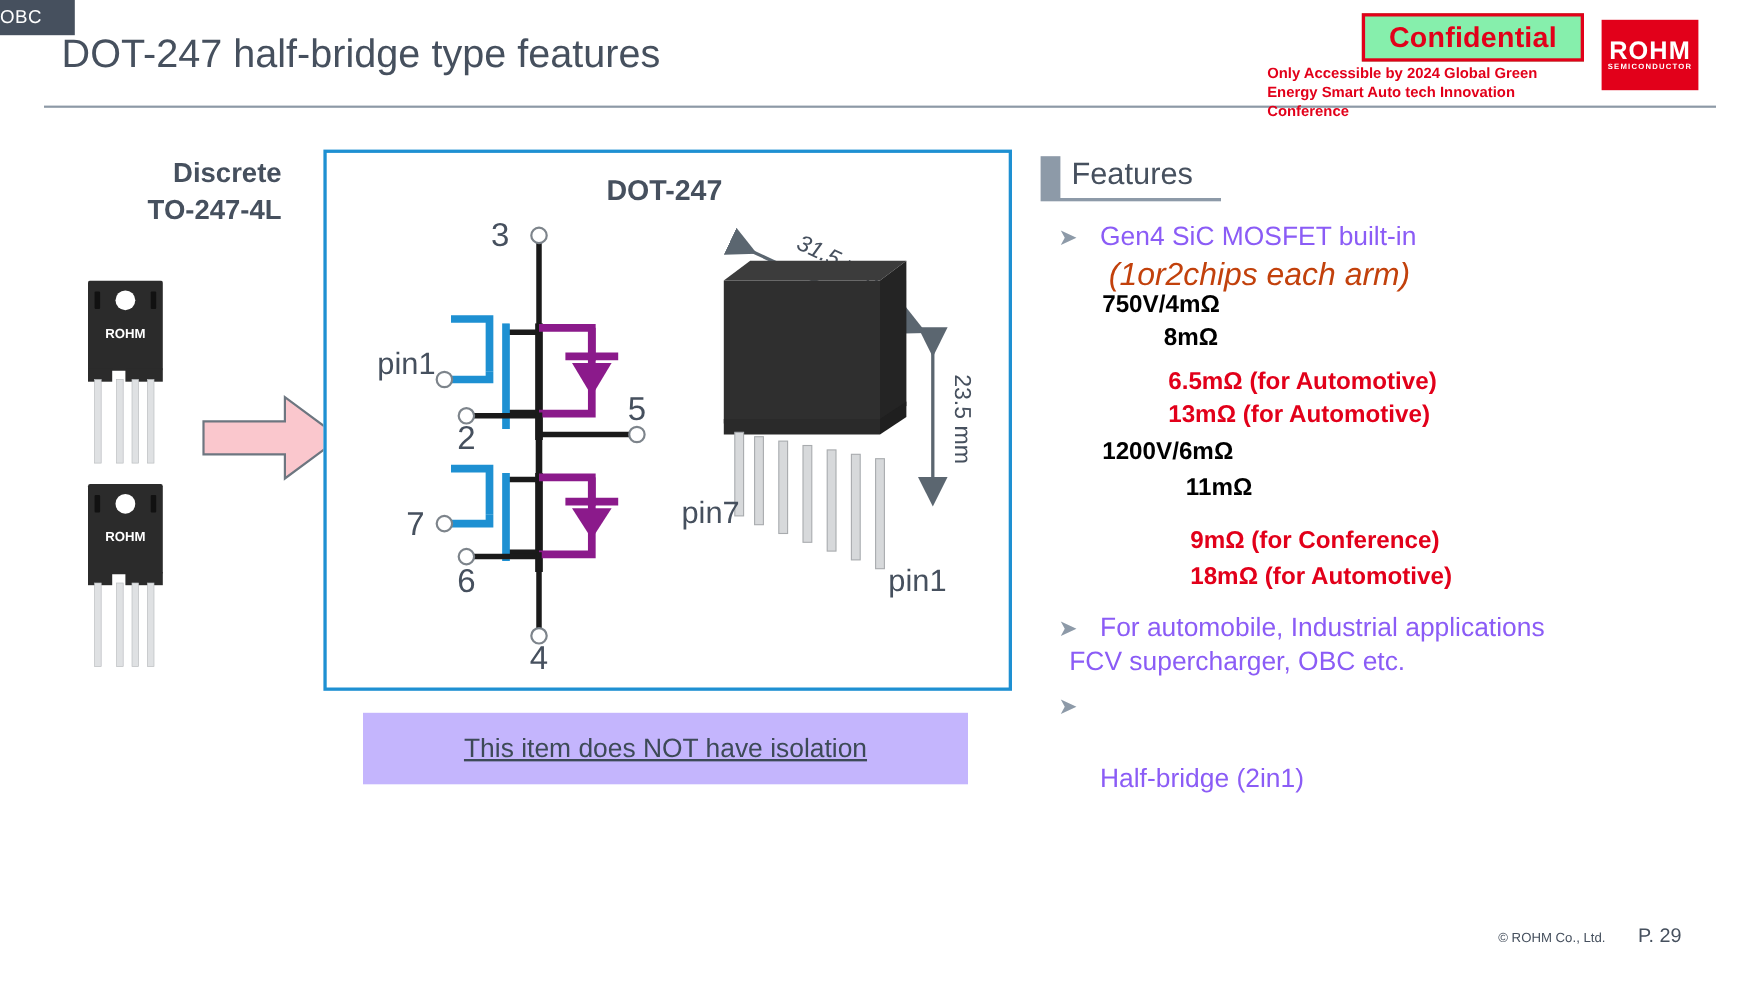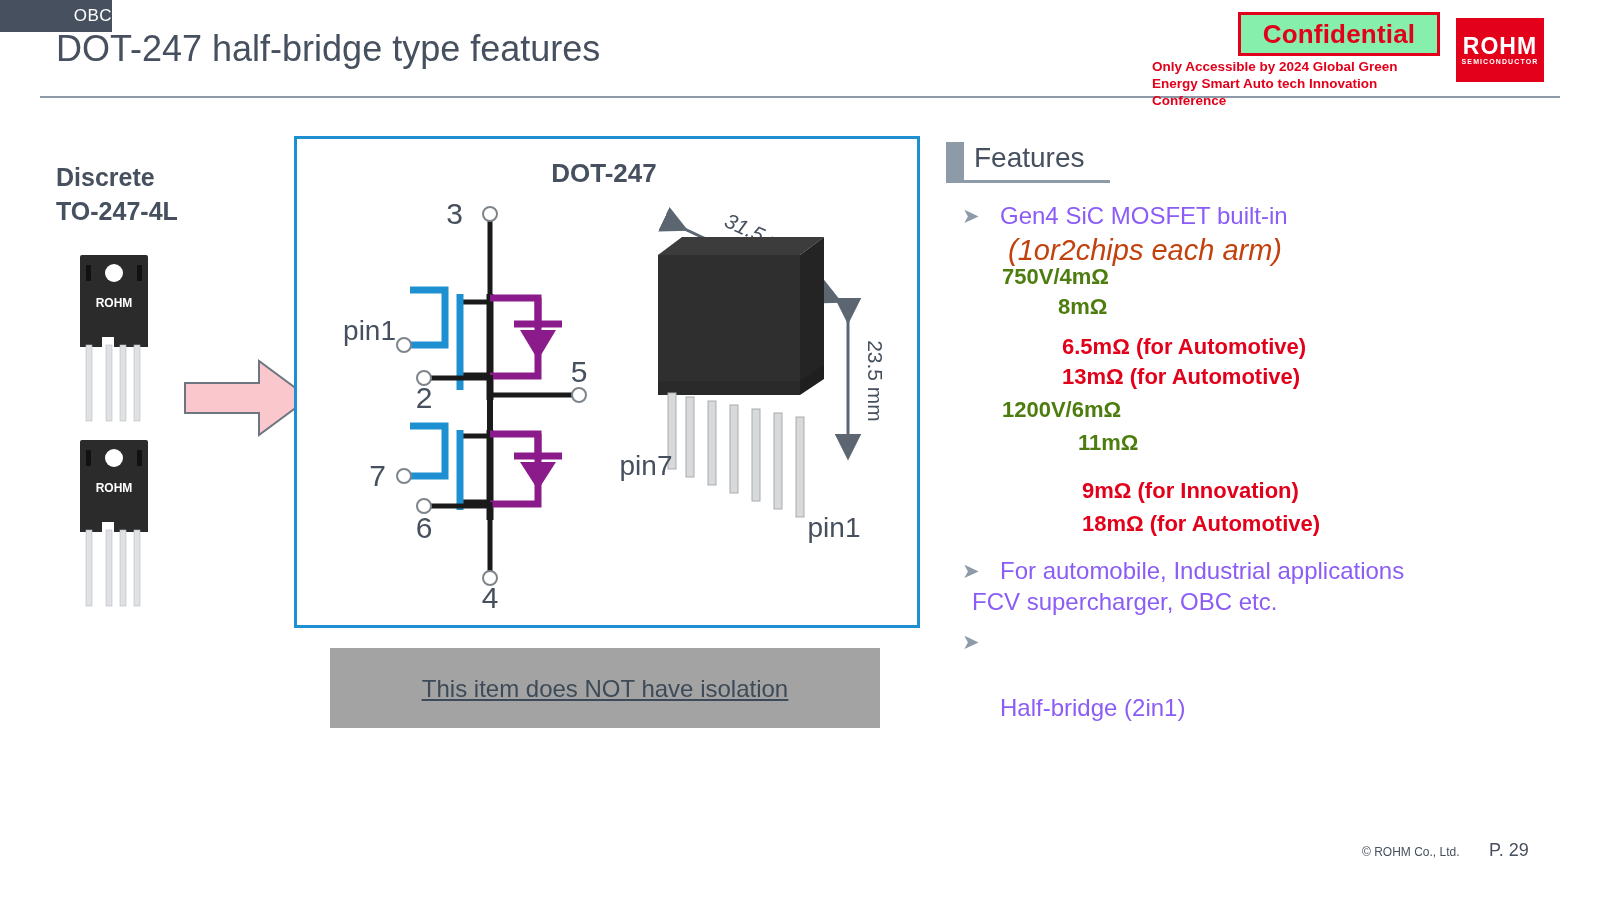--- a/index.html
+++ b/index.html
@@ -7,23 +7,22 @@
     width:1600px;height:900px;position:relative;overflow:hidden;
     background:#ffffff;
     font-family:"Liberation Sans", sans-serif;
     color:#3d4a57;
   }
   .abs{position:absolute;}
 
   
   #obc-tag{
     left:0;top:0;width:68px;height:32px;background:#46505e;
-    color:#ffffff;font-size:17px;line-height:32px;text-align:right;
+    color:#ffffff;font-size:17px;line-height:32px;text-align:left;
     letter-spacing:.5px;
-    padding-left:44px;
   }
   #page-title{
     left:56px;top:28px;font-size:36px;color:#46505e;white-space:nowrap;
   }
   #header-rule{
     left:40px;top:96px;width:1520px;height:2px;background:#8d99a6;
   }
   #confidential-box{
     left:1238px;top:12px;width:196px;height:38px;
     border:3px solid #e2001a;background:#86efac;
@@ -42,22 +41,22 @@
   }
   #rohm-logo .rl-main{
     color:#fff;font-size:23px;font-weight:bold;letter-spacing:1px;line-height:22px;
   }
   #rohm-logo .rl-sub{
     color:#fff;font-size:7px;font-weight:bold;letter-spacing:1.1px;margin-top:1px;
   }
 
   
   #discrete-label{
-    left:56px;top:140px;width:200px;text-align:left;
-    font-size:25px;font-weight:bold;color:#46505e;line-height:34px;margin-top:20px;
+    left:56px;top:140px;width:200px;text-align:right;
+    font-size:25px;font-weight:bold;color:#46505e;line-height:34px;
   }
   .to247{
     width:92px;height:170px;
   }
   #to247-a{left:68px;top:255px;}
   #to247-b{left:68px;top:440px;}
 
   #pink-arrow{left:183px;top:357px;width:128px;height:82px;}
 
   
@@ -67,42 +66,42 @@
   }
   #dot247-title{
     left:294px;top:158px;width:620px;text-align:center;
     font-size:26px;font-weight:bold;color:#46505e;
   }
   #schematic{left:300px;top:190px;}
   #package3d{left:620px;top:185px;}
 
   
   #pink-note{
-    left:330px;top:648px;width:550px;height:80px;background:#a3a3a3;
+    left:330px;top:648px;width:550px;height:65px;background:#c4b5fd;
     display:flex;align-items:center;justify-content:center;
   }
   #pink-note span{
     font-size:24px;color:#3d4a57;text-align:center;line-height:31px;
     text-decoration:underline;
   }
 
   
   #features-accent{left:946px;top:142px;width:18px;height:38px;background:#8d9aa8;}
   #features-title{
     left:974px;top:142px;font-size:28px;font-weight:normal;color:#46505e;
   }
   #features-underline{left:946px;top:180px;width:164px;height:3px;background:#8d9aa8;}
 
   .feat-line{position:absolute;white-space:nowrap;}
   .bullet{
     position:absolute;font-size:21px;color:#8d9aa8;
   }
   .f-normal{font-size:24px;color:#8b5cf6;}
   .f-italic{font-size:29px;color:#c2410c;font-style:italic;}
-  .f-bold{font-size:22px;font-weight:bold;color:#4d7c0f;}
+  .f-bold{font-size:22px;font-weight:bold;color:#000000;}
   .f-red{font-size:22px;font-weight:bold;color:#e2001a;}
 
   
   #footer-copy{
     left:1362px;top:845px;font-size:12px;color:#46505e;white-space:nowrap;
   }
   #footer-page{
     left:1489px;top:840px;font-size:18px;color:#46505e;white-space:nowrap;
   }
 </style>
@@ -271,21 +270,21 @@
 <div id="features-list">
     <div class="bullet" style="left: 962px; top: 204px;">➤</div>
     <div class="feat-line f-normal" style="left: 1000px; top: 202px;">Gen4 SiC MOSFET built-in</div>
     <div class="feat-line f-italic" style="left: 1008px; top: 234px;">(1or2chips each arm)</div>
     <div class="feat-line f-bold" style="left: 1002px; top: 264px;">750V/4mΩ</div>
     <div class="feat-line f-bold" style="left: 1058px; top: 294px;">8mΩ</div>
     <div class="feat-line f-red" style="left: 1062px; top: 334px;">6.5mΩ (for Automotive)</div>
     <div class="feat-line f-red" style="left: 1062px; top: 364px;">13mΩ (for Automotive)</div>
     <div class="feat-line f-bold" style="left: 1002px; top: 397px;">1200V/6mΩ</div>
     <div class="feat-line f-bold" style="left: 1078px; top: 430px;">11mΩ</div>
-    <div class="feat-line f-red" style="left: 1082px; top: 478px;">9mΩ (for Innovation)</div>
+    <div class="feat-line f-red" style="left: 1082px; top: 478px;">9mΩ (for Conference)</div>
     <div class="feat-line f-red" style="left: 1082px; top: 511px;">18mΩ (for Automotive)</div>
     <div class="bullet" style="left: 962px; top: 559px;">➤</div>
     <div class="feat-line f-normal" style="left: 1000px; top: 557px;"> For automobile, Industrial applications</div>
     <div class="feat-line f-normal" style="left: 972px; top: 588px;">FCV supercharger, OBC etc.</div>
     <div class="bullet" style="left: 962px; top: 630px;">➤</div>
     <div class="feat-line f-normal" style="left: 1000px; top: 656px; margin-top: 38px;">Half-bridge  (2in1)</div>
   </div>
 
 <div class="abs" id="footer-copy">©  ROHM Co., Ltd.</div>
 <div class="abs" id="footer-page">P. 29</div>

